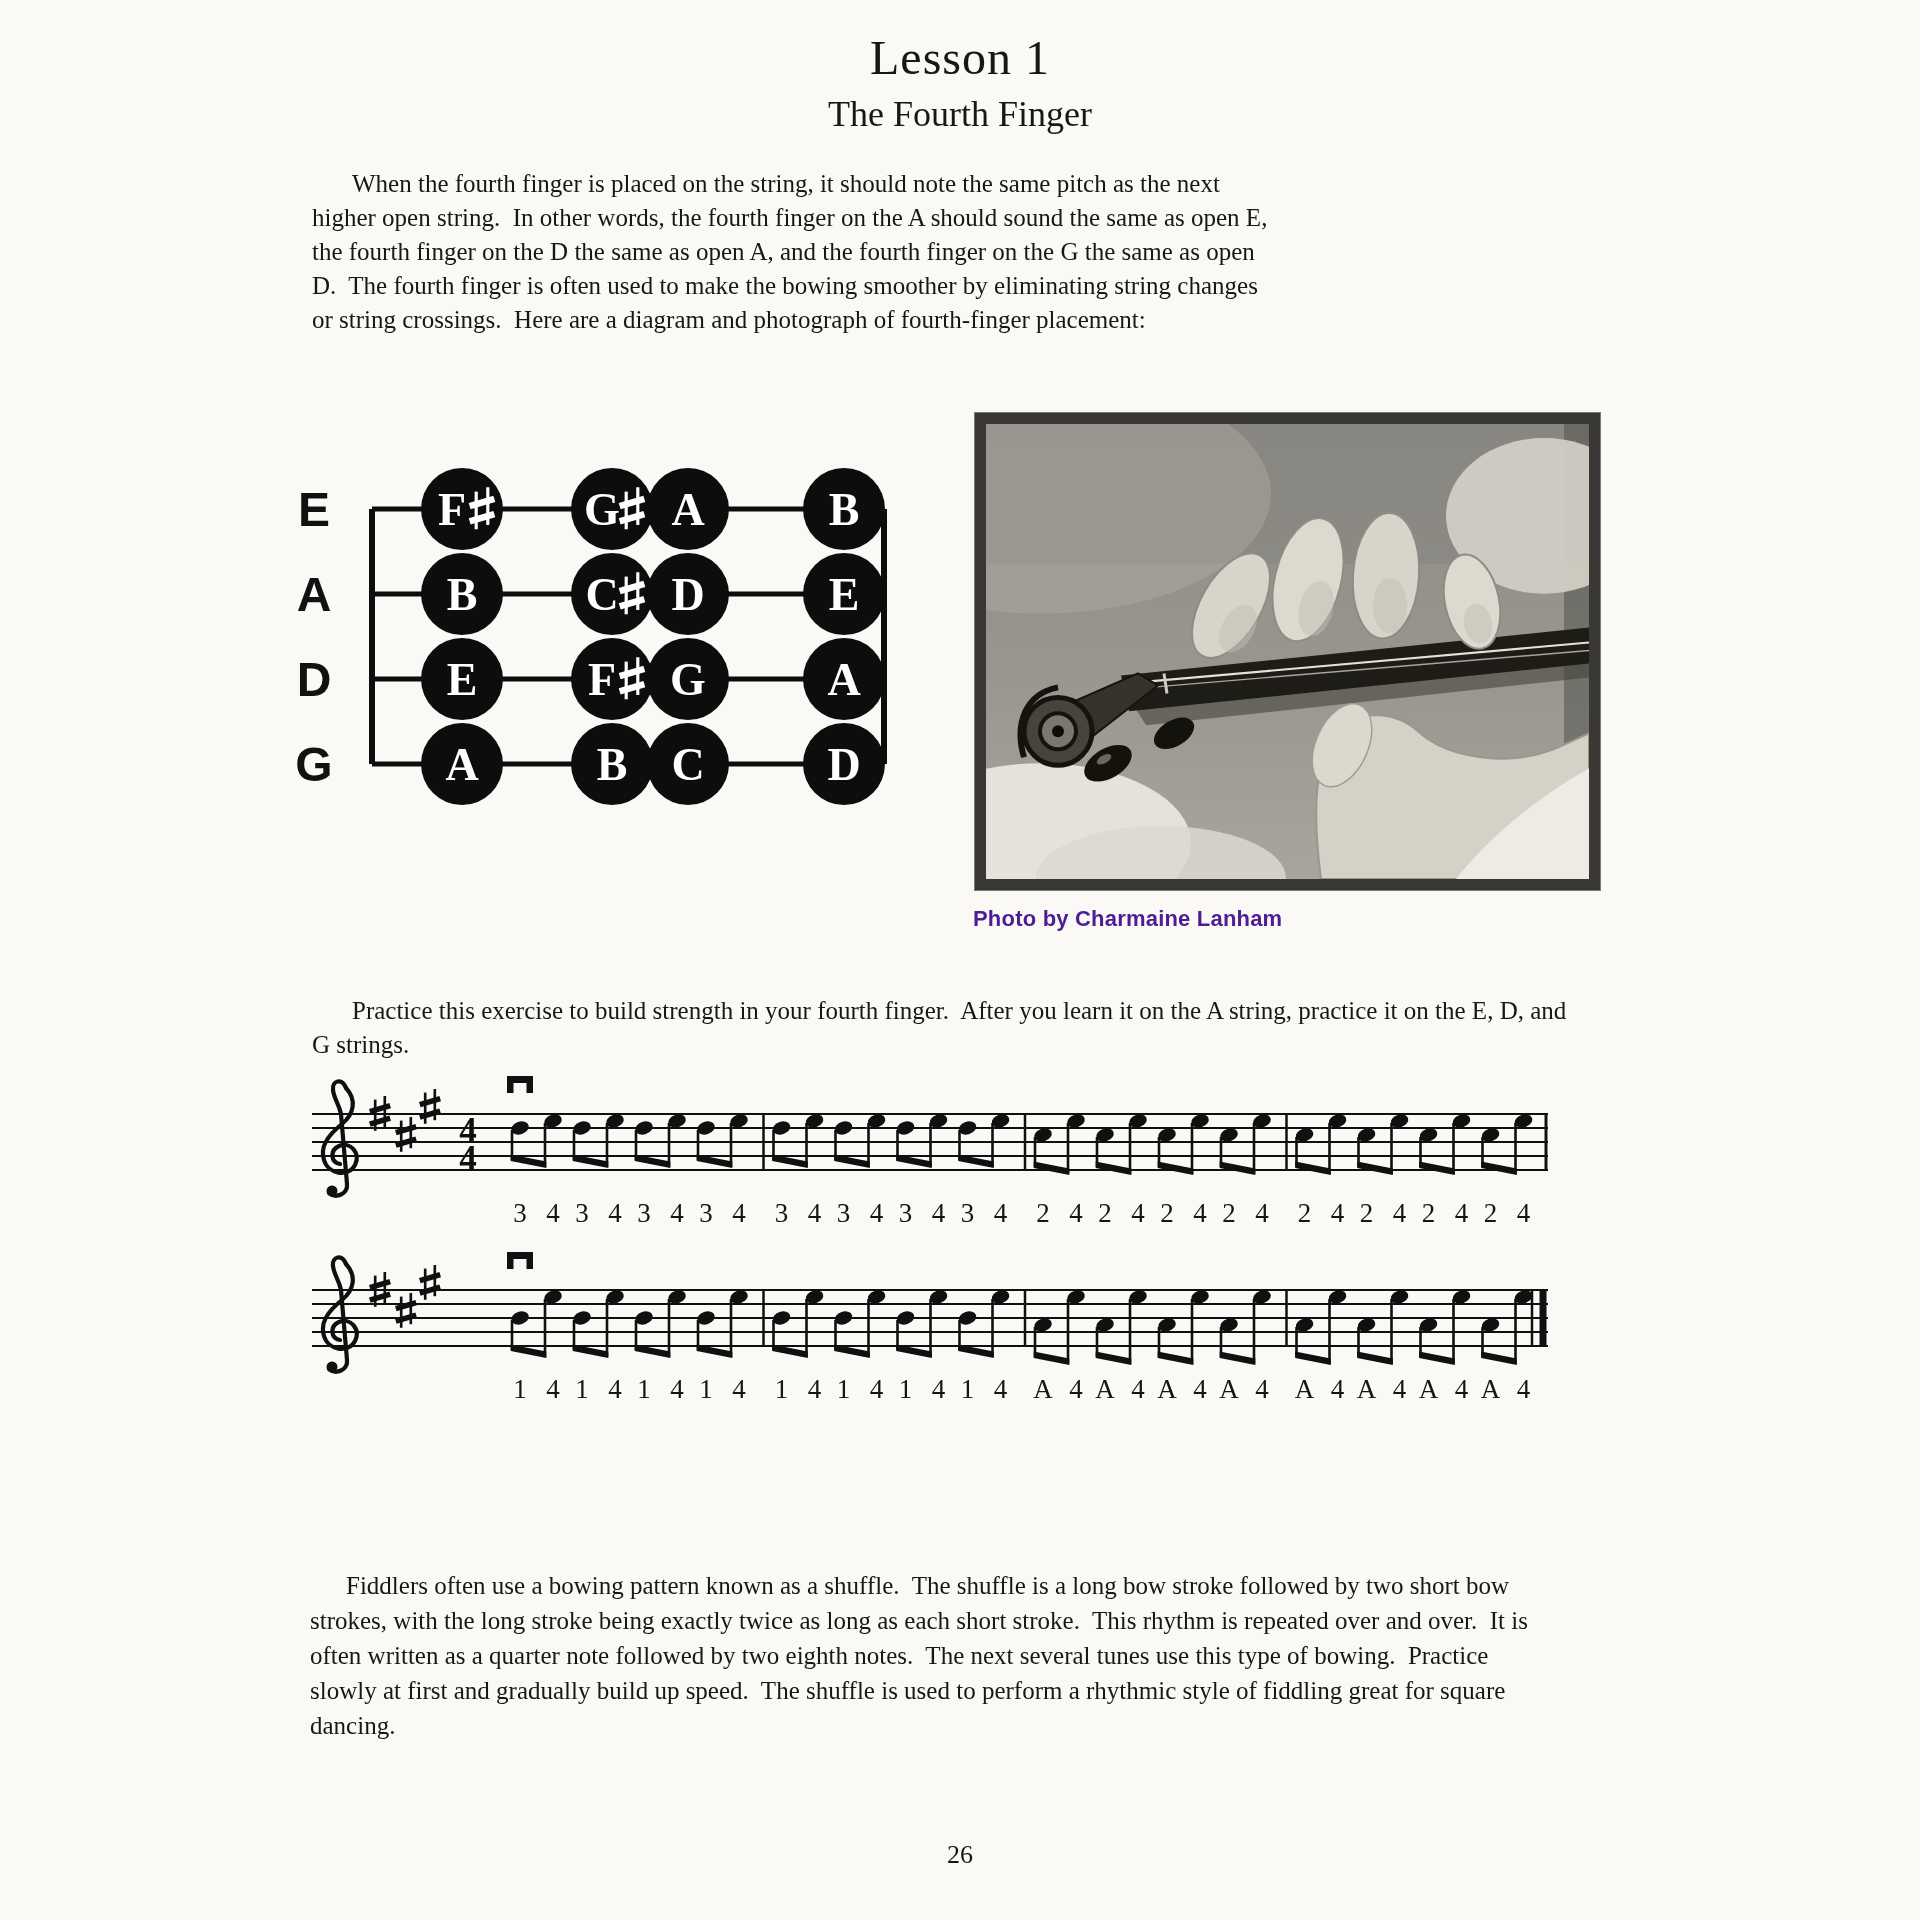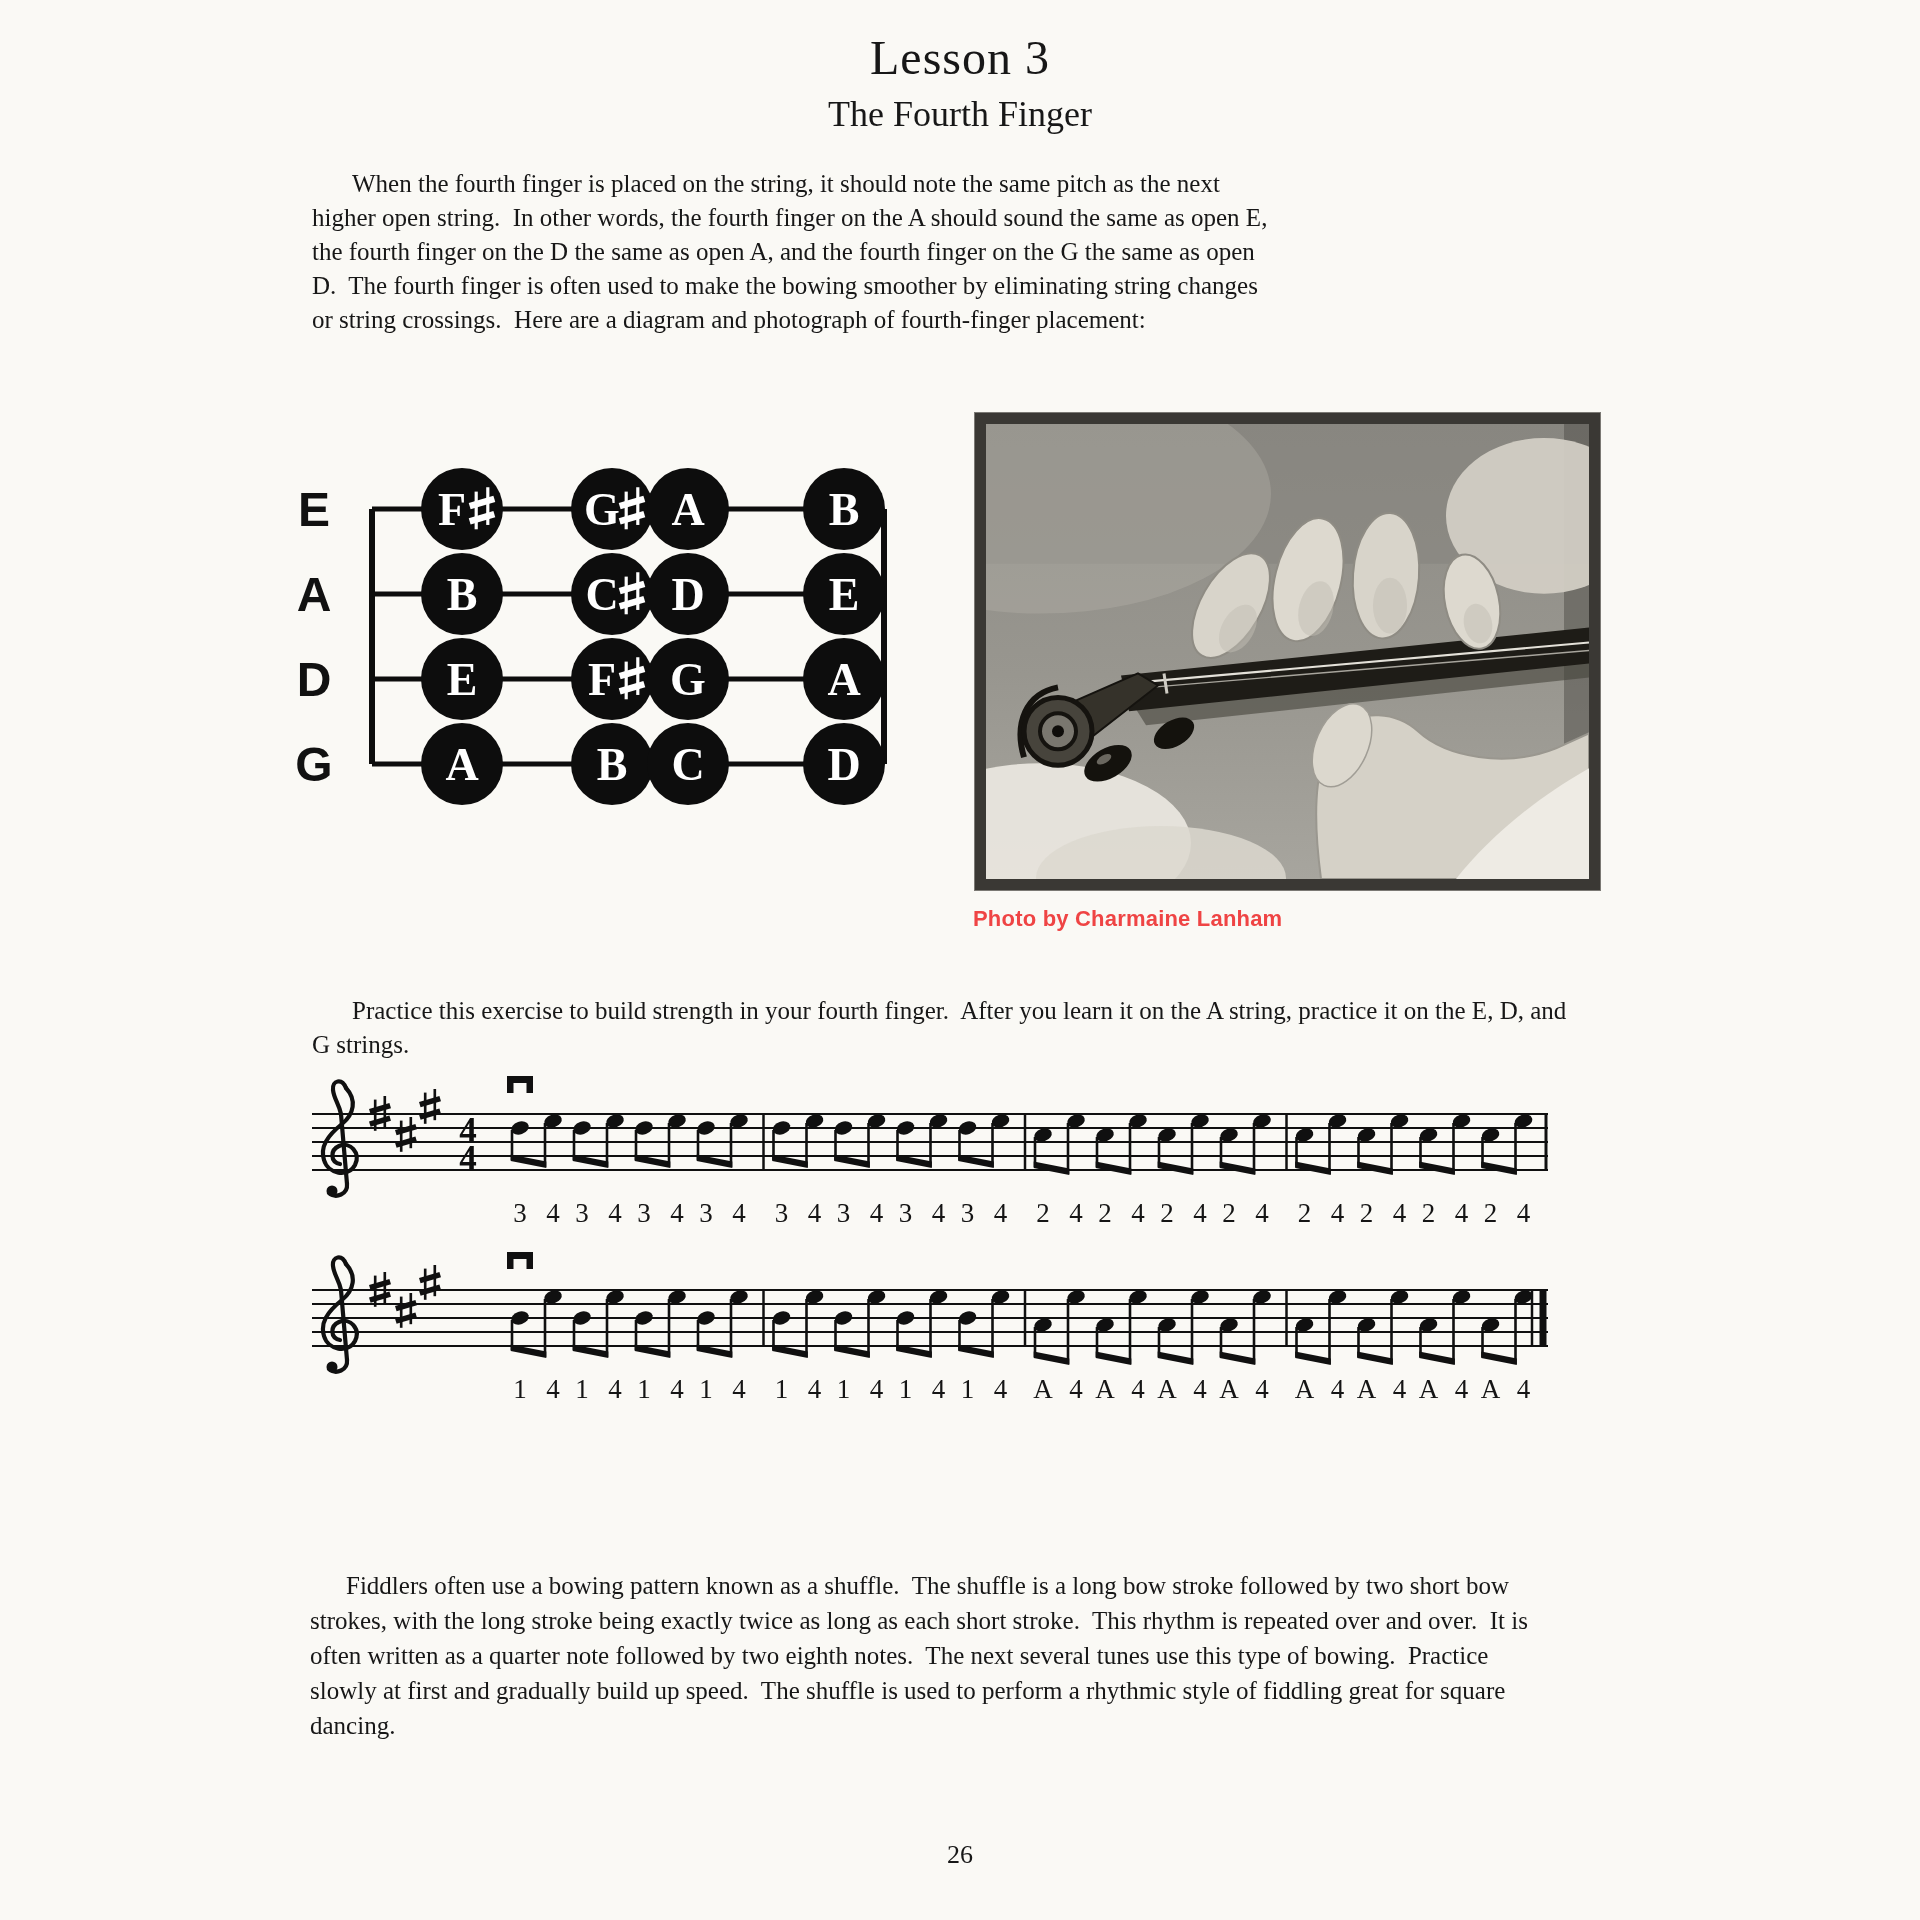--- a/index.html
+++ b/index.html
@@ -19,33 +19,33 @@
   #diagram-svg{position:absolute;left:278px;top:452px;}
   .photo-frame{
     position:absolute;left:975px;top:413px;width:625px;height:477px;
     border:11px solid #3a3834;box-sizing:border-box;background:#95938d;
     box-shadow:0 0 0 1px #7b7974;
   }
   .photo-frame svg{display:block;width:100%;height:100%;}
   #photo-credit{
     position:absolute;left:973px;top:906px;margin:0;
     font-family:"Liberation Sans", sans-serif;font-size:22px;font-weight:700;
-    letter-spacing:.2px;color:#ef4444;
+    letter-spacing:.2px;color:#4c1d95;
   }
   .staff-svg{position:absolute;left:262px;}
   #staff1{top:1052px;}
   #staff2{top:1228px;}
   #page-number{top:1840px;font-size:26px;}
 </style>
 </head>
 <body>
 
 <div class="page">
 
-  <h1 id="title" class="centered">Lesson 3</h1>
+  <h1 id="title" class="centered">Lesson 1</h1>
   <h2 id="subtitle" class="centered">The Fourth Finger</h2>
 
   <p id="intro" class="para">When the fourth finger is placed on the string, it should note the same pitch as the next higher open string.  In other words, the fourth finger on the A should sound the same as open E, the fourth finger on the D the same as open A, and the fourth finger on the G the same as open D.  The fourth finger is often used to make the bowing smoother by eliminating string changes or string crossings.  Here are a diagram and photograph of fourth-finger placement:</p>
 
   <svg id="diagram-svg" width="648" height="372" viewBox="0 0 648 372">
       <line x1="94" y1="57" x2="94" y2="312" stroke="#0d0d0d" stroke-width="6"></line>
       <line x1="606" y1="57" x2="606" y2="312" stroke="#0d0d0d" stroke-width="6"></line>
       <g>
         <line x1="94" y1="57" x2="606" y2="57" stroke="#0d0d0d" stroke-width="5"></line>
         <text x="36" y="57" fill="#111" font-family="&quot;Liberation Sans&quot;, sans-serif" font-size="48" font-weight="700" text-anchor="middle" dominant-baseline="central">E</text>

